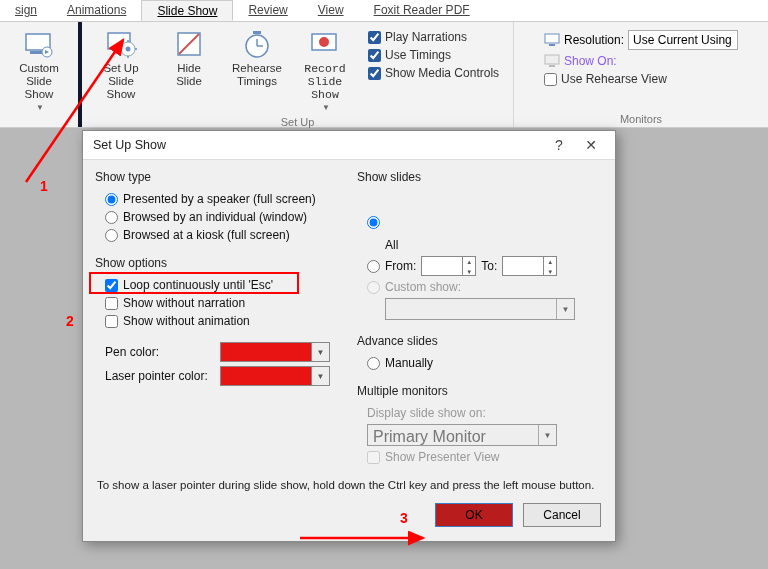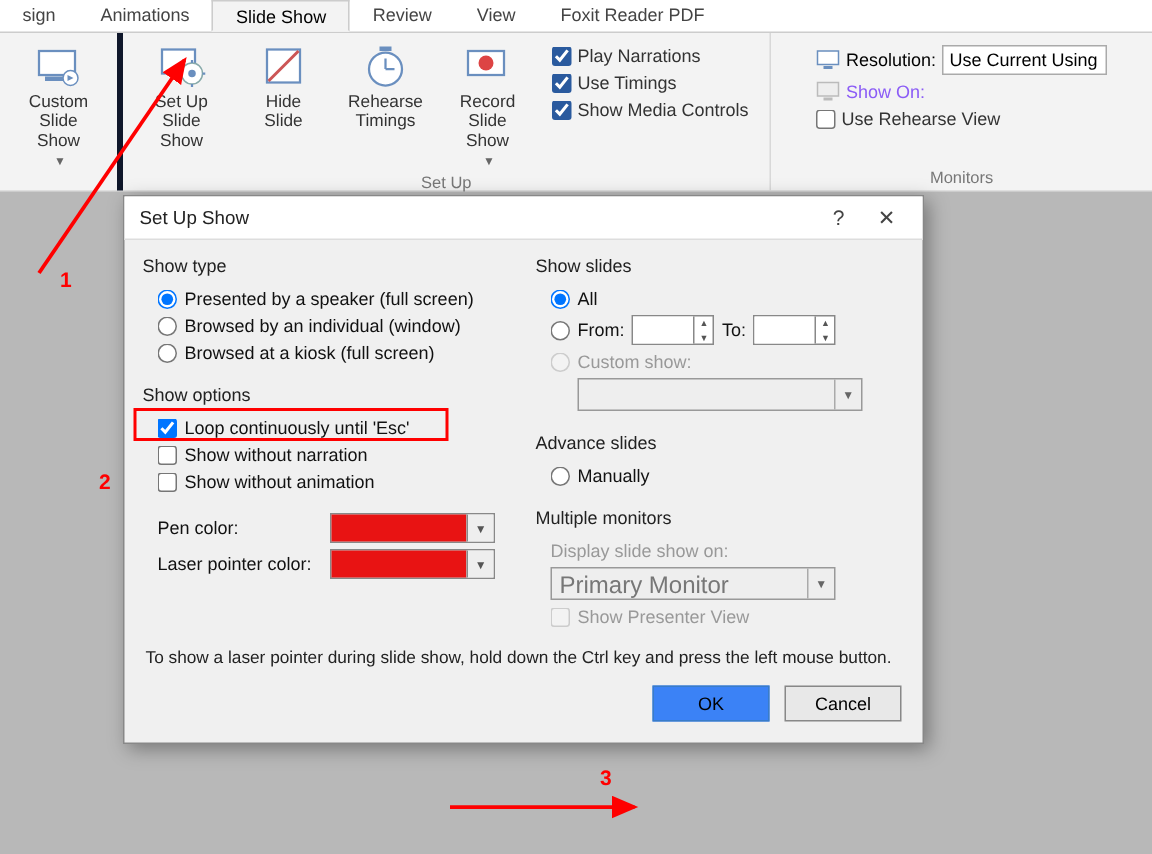--- a/index.html
+++ b/index.html
@@ -17,20 +17,21 @@
     display: flex;
     background: #fff;
     height: 22px;
     border-bottom: 1px solid #ccc;
   }
   .ribbon-tab {
     padding: 3px 15px;
     color: #444;
     cursor: pointer;
     font-size: 12px;
+    text-decoration: underline;
   }
   .ribbon-tab.active {
     border: 1px solid #ccc;
     border-bottom: 1px solid #f3f3f3;
     background: #f3f3f3;
     color: #000;
   }
   .ribbon-area {
     display: flex;
     background: #f3f3f3;
@@ -123,21 +124,21 @@
   .combo {
     display:inline-flex; align-items:stretch; border:1px solid #999; height:22px; width:190px; background:#eee;
   }
   .combo .cval { flex:1; padding:3px 5px; color:#777; font-size:16px; }
   .combo .dd { width:18px; border-left:1px solid #aaa; display:flex; align-items:center; justify-content:center; font-size:8px; color:#666;}
   .dlg-hint { padding:4px 14px 10px 14px; font-size:11.5px; color:#222; line-height:15px; }
   .dlg-footer { display:flex; justify-content:flex-end; gap:10px; padding:0 14px 14px 0; }
   .btn {
     min-width:78px; padding:4px 10px; font-size:12px; border:1px solid #888; background:#e8e8e8; cursor:pointer; text-align:center;
   }
-  .btn.primary { border:1px solid #3a7cc8; background:#3b82f6; }
+  .btn.primary { border:1px solid #3a7cc8; background:#b91c1c; }
   .redbox { position:absolute; border:2.5px solid #f00; pointer-events:none; }
   svg.arrow { position:absolute; pointer-events:none; }
   .disabled-text { color:#999; }
 </style>
 </head>
 <body>
 
 <div class="ribbon-tabs">
   <div class="ribbon-tab">sign</div>
   <div class="ribbon-tab">Animations</div>
@@ -193,21 +194,21 @@
             <rect x="12" y="3" width="8" height="3" fill="#6a8fbf"></rect>
           </svg>
         <span style="white-space:pre-line;">Rehearse
 Timings</span>
       </div>
       <div class="ribbon-bigbtn">
         <svg class="rb-icon" viewBox="0 0 32 32">
             <rect x="3" y="6" width="24" height="16" fill="#fff" stroke="#6a8fbf" stroke-width="1.5"></rect>
             <circle cx="15" cy="14" r="5" fill="#d44"></circle>
           </svg>
-        <span style="white-space:pre-line;">Record Slide
+        <span style="white-space:pre-line;font-family:Liberation Mono, monospace;">Record Slide
 Show</span>
         <span class="dropdown-arrow">▼</span>
       </div>
       <div class="ribbon-checks">
         <label class="chk">
             <input type="checkbox" checked="" style="">
             <span>Play Narrations</span>
           </label>
         <label class="chk">
             <input type="checkbox" checked="" style="">
@@ -324,21 +325,21 @@
         </div>
       </div>
     </div>
 
     <div class="dlg-col">
       <div class="group">
         <div class="group-title">Show slides</div>
         <div class="group-body">
           <label class="radio-row">
               <input type="radio" name="ss" checked="" style="">
-              <span style="">All</span>
+              <span style="margin-top:46px;">All</span>
             </label>
           <div class="radio-row">
             <input type="radio" name="ss" style="">
             <span>From:</span>
             <span class="spin">
                 <input type="text" style="">
                 <span class="spbtns">
                   <div>▲</div>
                   <div>▼</div>
                 </span>

